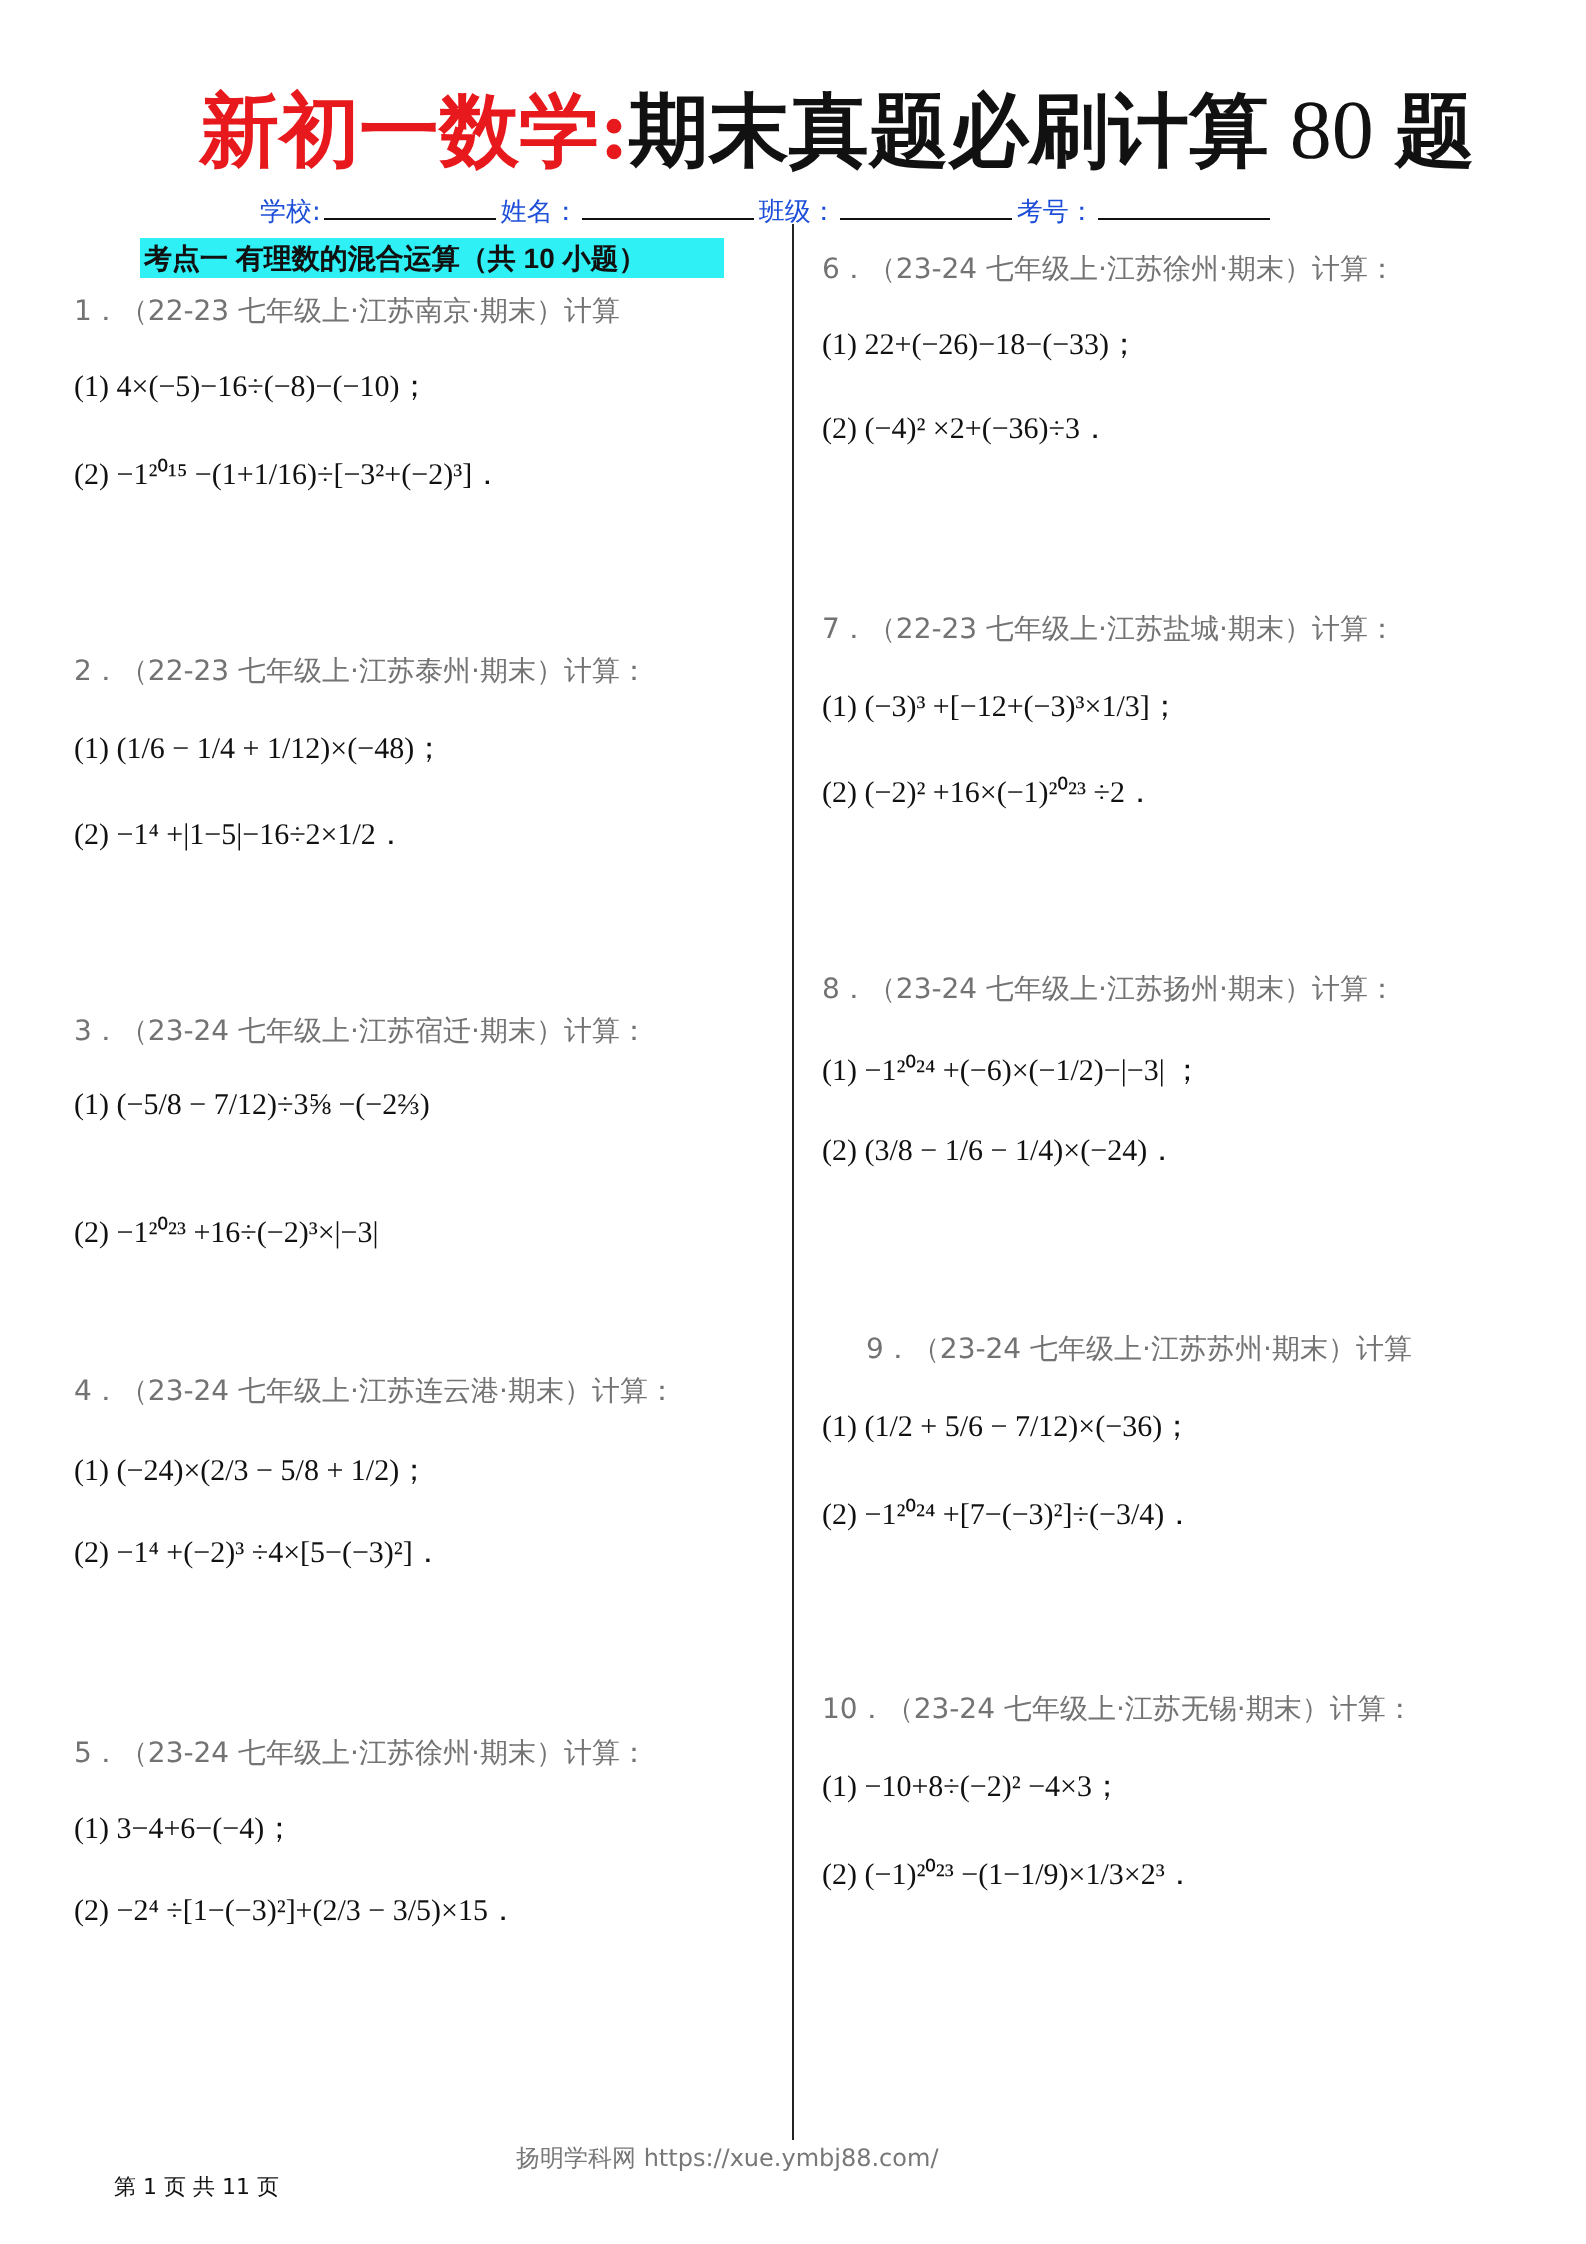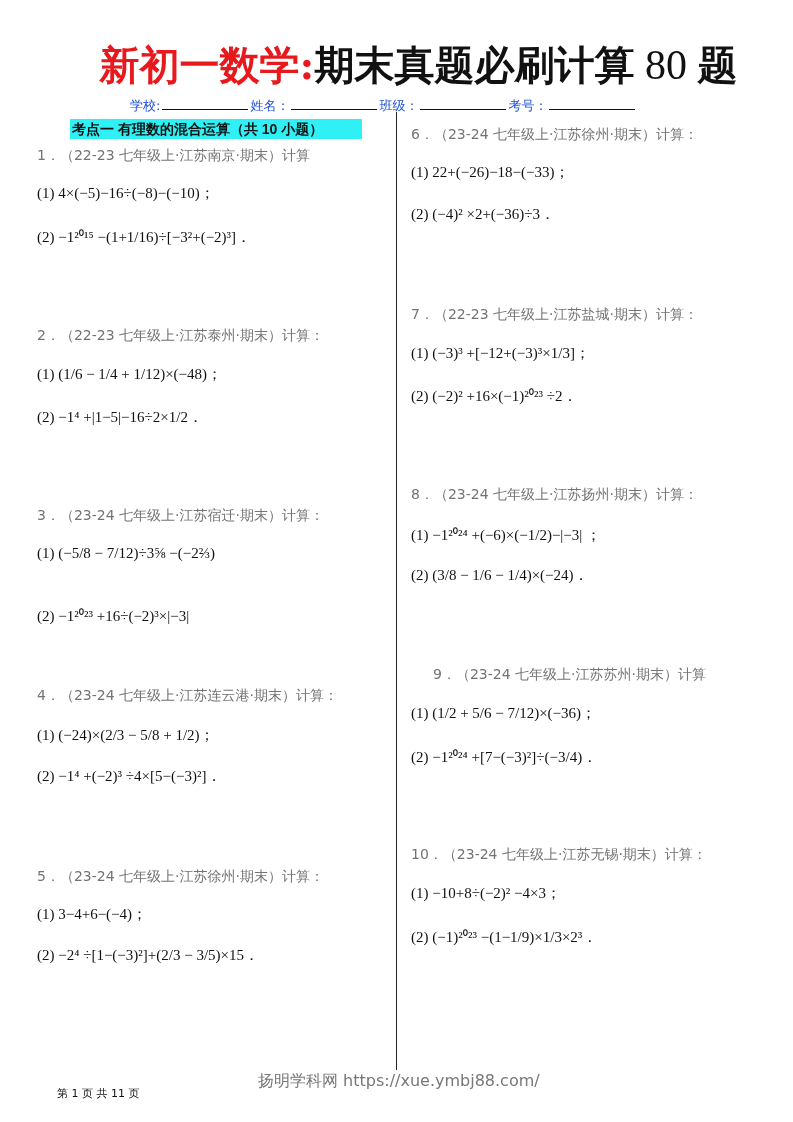--- a/index.html
+++ b/index.html
@@ -38,21 +38,21 @@
     position: absolute; font-family: "Liberation Serif", serif; font-size: 15px;
     color: #111; white-space: nowrap; display: flex; align-items: center;
   }
 
   .footer-page {
     position: absolute; left: 37px; top: 1086px; font-family: "DejaVu Sans", sans-serif;
     font-size: 11px; color: #111; margin-left: 20px;
   }
   .watermark {
     position: absolute; left: 258px; top: 1071px; font-family: "DejaVu Sans", sans-serif;
-    font-size: 16px; color: #777;
+    font-size: 12px; color: #777;
   }
 </style>
 </head>
 <body>
 
 <div class="title">
   <span class="red">新初一数学:</span><span class="black">期末真题必刷计算</span><span class="black num"> 80 </span><span class="black">题</span>
 </div>
 
 <div class="info">

